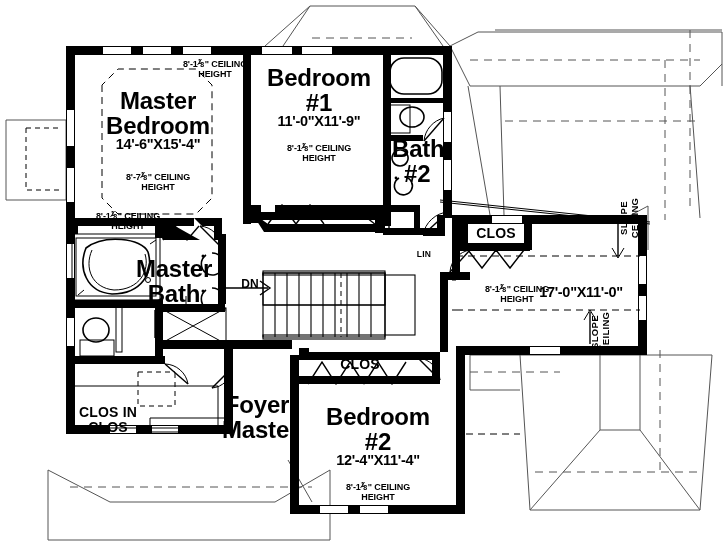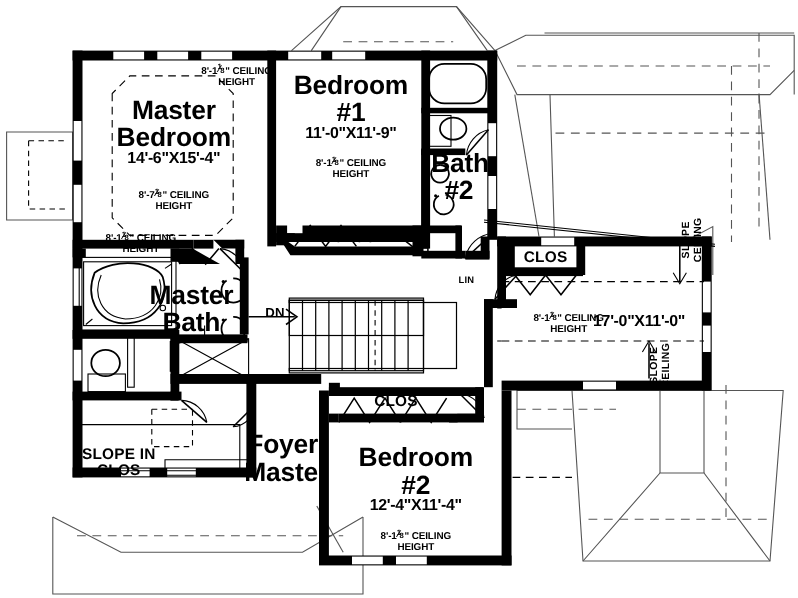--- a/index.html
+++ b/index.html
@@ -370,21 +370,21 @@
   <div class="lbl ceil" style="left:462px;top:283px;width:110px;">
     <div><span>8'-1</span><span class="frac"><i class="n">1</i><i class="b">⁄</i><i class="s">8</i></span><span>" CEILING</span></div>
     <div>HEIGHT</div>
   </div>
 
   <div class="lbl small" style="left:292px;top:208px;width:60px;">CLOS</div>
   <div class="lbl small" style="left:330px;top:357px;width:60px;">CLOS</div>
   <div class="lbl small" style="left:466px;top:226px;width:60px;">CLOS</div>
   <div class="lbl tiny" style="left:408px;top:211px;width:32px;margin-top:39px;">LIN</div>
   <div class="lbl small" style="left:72px;top:405px;width:72px;">
-    <div>SLOPE IN</div>
+    <div>CLOS IN</div>
     <div>CLOS</div>
   </div>
 
   <div class="lbl dn" style="left:236px;top:278px;width:28px;">DN</div>
 
   <div class="lbl slope rot" style="left:592px;top:213px;width:64px;transform:rotate(-90deg);">
     <span>SLOPE</span>
   </div>
   <div class="lbl slope rot" style="left:603px;top:213px;width:64px;transform:rotate(-90deg);">
     <span>CEILING</span>

